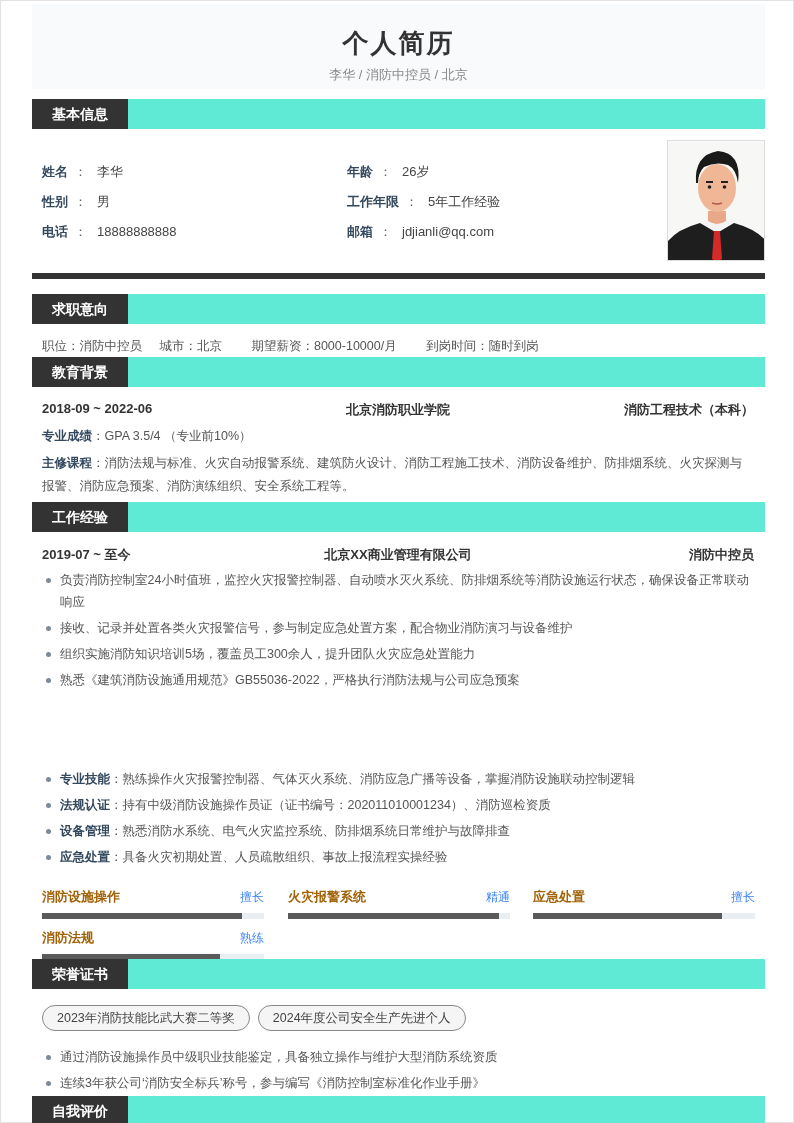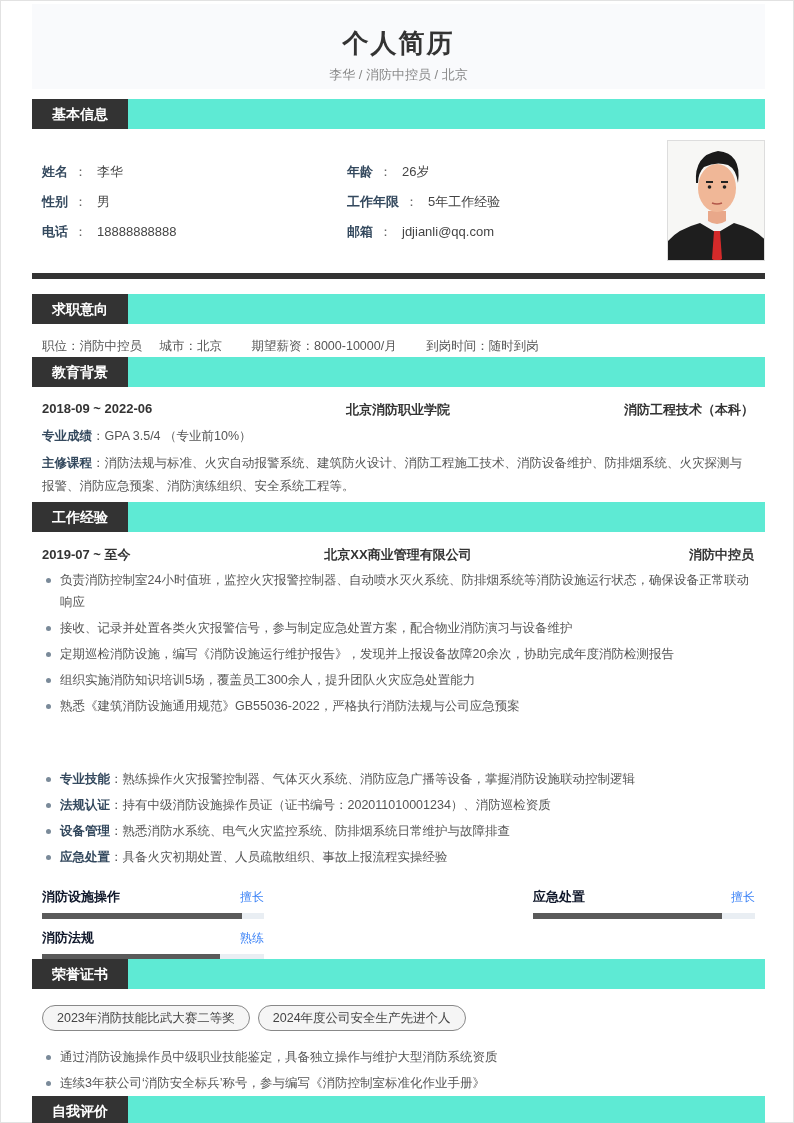--- a/index.html
+++ b/index.html
@@ -30,21 +30,21 @@
 
   .para { position: absolute; left: 41px; width: 712px; font-size: 12.5px; color: #555; line-height: 23px; }
   .para b { color: #34495e; }
 
   .bullets { position: absolute; left: 41px; width: 712px; list-style: none; }
   .bullets li { position: relative; padding-left: 18px; font-size: 12.5px; color: #555; line-height: 22px; margin-bottom: 4px; }
   .bullets li::before { content: ""; position: absolute; left: 4px; top: 9px; width: 5px; height: 5px; border-radius: 50%; background: #7a8a99; }
   .bullets li b { color: #34495e; }
 
   .skill { position: absolute; width: 222px; }
-  .skill .n { font-size: 13px; font-weight: bold; color: #0f172a; }
+  .skill .n { font-size: 13px; font-weight: bold; color: #a16207; }
   .skill .lv { position: absolute; right: 0; top: 1px; font-size: 12px; color: #3b82f6; }
   .skill .bar { position: absolute; left: 0; top: 25px; width: 222px; height: 6px; background: #e9eef3; }
   .skill .fill { height: 6px; background: #5a5a5a; }
 
   .tags { position: absolute; left: 41px; top: 1004px; display: flex; gap: 8px; }
   .tag { border: 1px solid #888; border-radius: 14px; height: 26px; padding: 0 14px; line-height: 24px; font-size: 12.5px; color: #444; background: #f5f5f5; }
 </style>
 </head>
 <body>
 
@@ -126,37 +126,43 @@
     <div class="lbl">工作经验</div>
   </div>
   <div class="row3" style="top:545px;">
     <span>2019-07 ~ 至今</span>
     <span class="m">北京XX商业管理有限公司</span>
     <span class="r">消防中控员</span>
   </div>
   <ul class="bullets" style="top:568px;">
     <li>负责消防控制室24小时值班，监控火灾报警控制器、自动喷水灭火系统、防排烟系统等消防设施运行状态，确保设备正常联动响应</li>
     <li>接收、记录并处置各类火灾报警信号，参与制定应急处置方案，配合物业消防演习与设备维护</li>
-    <li>定期巡检消防设施，编写《消防设施运行维护报告》，发现并上报设备故障20余次，协助完成年度消防检测报告</li>
     <li>组织实施消防知识培训5场，覆盖员工300余人，提升团队火灾应急处置能力</li>
     <li>熟悉《建筑消防设施通用规范》GB55036-2022，严格执行消防法规与公司应急预案</li>
   </ul>
 
   <ul class="bullets" style="top:767px;">
     <li><b>专业技能</b><span>：熟练操作火灾报警控制器、气体灭火系统、消防应急广播等设备，掌握消防设施联动控制逻辑</span></li>
     <li><b>法规认证</b><span>：持有中级消防设施操作员证（证书编号：202011010001234）、消防巡检资质</span></li>
     <li><b>设备管理</b><span>：熟悉消防水系统、电气火灾监控系统、防排烟系统日常维护与故障排查</span></li>
     <li><b>应急处置</b><span>：具备火灾初期处置、人员疏散组织、事故上报流程实操经验</span></li>
   </ul>
 
   <div class="skill" style="left:41px; top:887px;">
     <span class="n">消防设施操作</span>
     <span class="lv">擅长</span>
     <div class="bar">
         <div class="fill" style="width:90%;"></div>
+      </div>
+  </div>
+  <div class="skill" style="left:287px; top:887px;">
+    <span class="n">火灾报警系统</span>
+    <span class="lv">精通</span>
+    <div class="bar">
+        <div class="fill" style="width:95%;"></div>
       </div>
   </div>
   <div class="skill" style="left:532px; top:887px;">
     <span class="n">应急处置</span>
     <span class="lv">擅长</span>
     <div class="bar">
         <div class="fill" style="width:85%;"></div>
       </div>
   </div>
   <div class="skill" style="left:41px; top:928px;">

